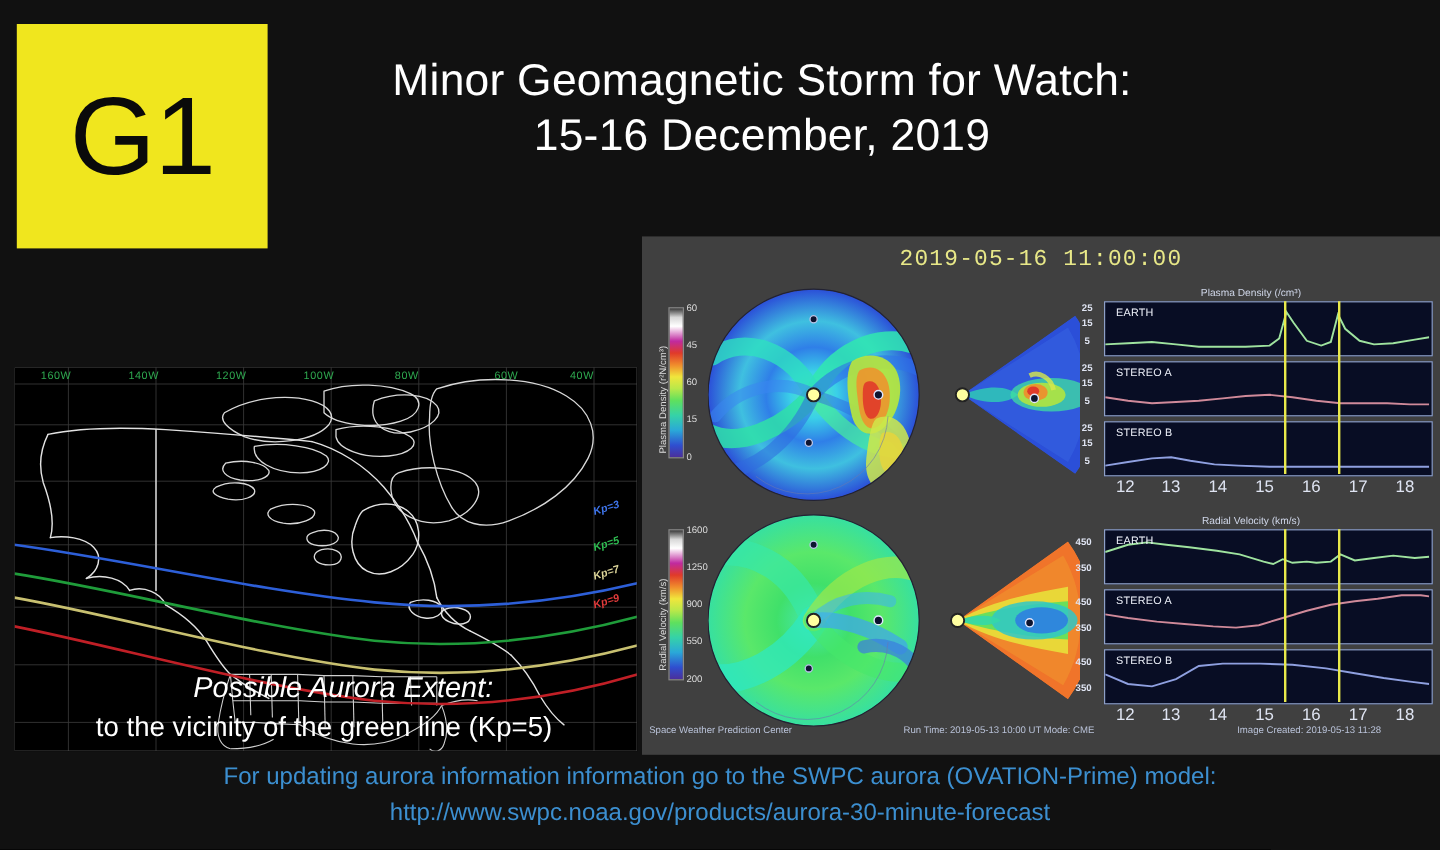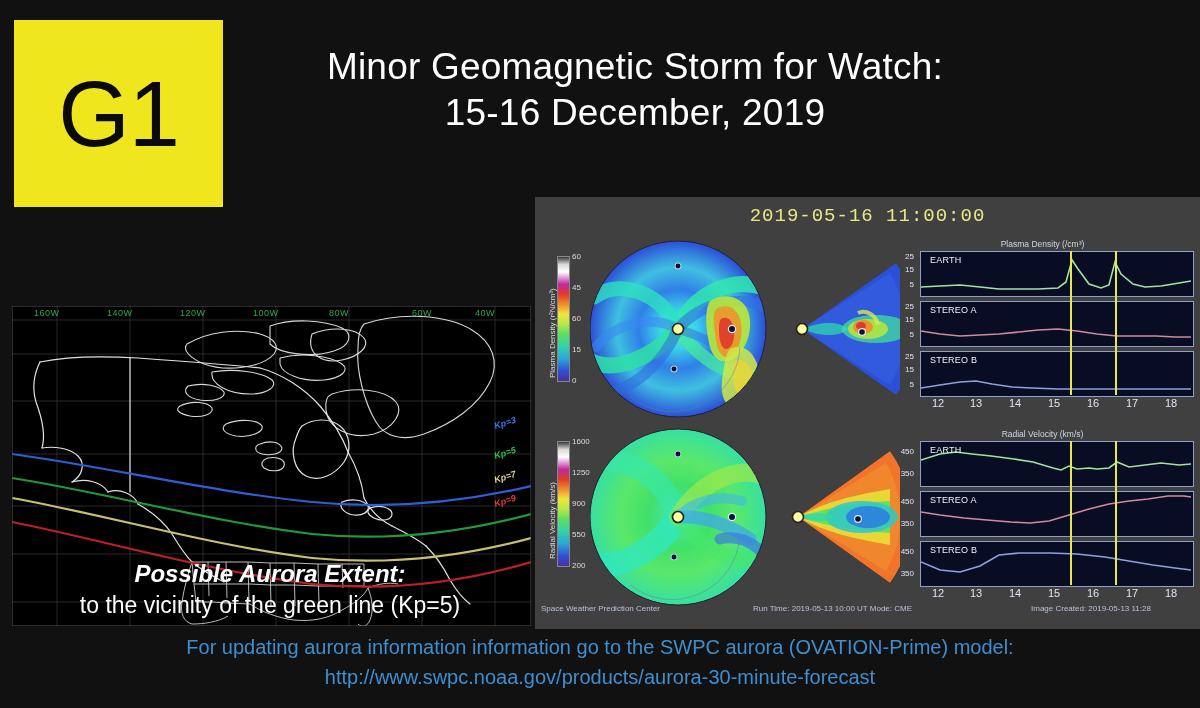--- a/index.html
+++ b/index.html
@@ -17,22 +17,22 @@
   
   #aurora-map{position:absolute;left:12px;top:259px;width:519px;height:320px;background:#000;
     overflow:hidden;margin-top:47px;}
   #aurora-map .mapsvg{position:absolute;left:0;top:0;}
   #aurora-map .lonlab{position:absolute;color:#2ea84f;font-size:9px;letter-spacing:.5px;
     font-family:"Liberation Sans",sans-serif;top:2px;}
   .kplab{position:absolute;font-size:9px;font-weight:bold;font-style:italic;
     font-family:"Liberation Sans",sans-serif;}
 
   
-  #cap1{position:absolute;left:0px;top:560px;width:540px;text-align:center;color:#ffffff;
-    font-size:24px;font-weight:bold;font-style:italic;}
+  #cap1{position:absolute;left:16px;top:560px;width:540px;text-align:center;color:#ffffff;
+    font-size:24px;font-weight:normal;font-style:italic;}
   #cap2{position:absolute;left:0px;top:592px;width:540px;text-align:center;color:#ffffff;
     font-size:23px;}
   #linkblock{position:absolute;left:0px;top:632px;width:1200px;text-align:center;
     color:#3c8fd0;font-size:20px;line-height:30px;}
 
   
   #enlil{position:absolute;left:535px;top:197px;width:665px;height:432px;
     background:#404040;overflow:hidden;}
   #enlil-time{position:absolute;left:0;top:8px;width:665px;text-align:center;
     color:#e8e888;font-size:19px;font-family:"Liberation Mono",monospace;letter-spacing:1px;}
@@ -40,22 +40,22 @@
   .cbar-title{position:absolute;color:#dcdcdc;font-size:8px;
     transform:rotate(-90deg);transform-origin:left top;white-space:nowrap;
     font-family:"Liberation Sans",sans-serif;}
   .cbar{position:absolute;width:11px;border:1px solid #888;}
   .cbar-tick{position:absolute;color:#dcdcdc;font-size:8px;white-space:nowrap;}
   .planet{position:absolute;border-radius:50%;}
 
   .ts-title{position:absolute;color:#cfd6e8;font-size:8.5px;text-align:center;width:100%;}
   .ts-panel{position:absolute;border:1px solid #8ea0c8;background:#080d24;}
   .ts-label{position:absolute;color:#eef1fa;font-size:9px;letter-spacing:.2px;}
-  .ts-ytick{position:absolute;color:#dfe4f2;font-size:8px;text-align:right;width:16px;}
-  .ts-xtick{position:absolute;color:#dfe4f2;font-size:11px;text-align:center;width:16px;}
+  .ts-ytick{position:absolute;color:#dfe4f2;font-size:8px;text-align:center;width:16px;font-weight:bold;}
+  .ts-xtick{position:absolute;color:#dfe4f2;font-size:14px;text-align:left;width:16px;}
   .vline{position:absolute;width:2px;background:#e8e84a;}
   #enlil-footer{position:absolute;left:0;top:404px;width:665px;height:20px;}
   #enlil-footer span{position:absolute;color:#b9c2d8;font-size:8px;white-space:nowrap;}
 </style>
 </head>
 <body>
 
 <div id="root">
 
   <div id="g1-badge">

